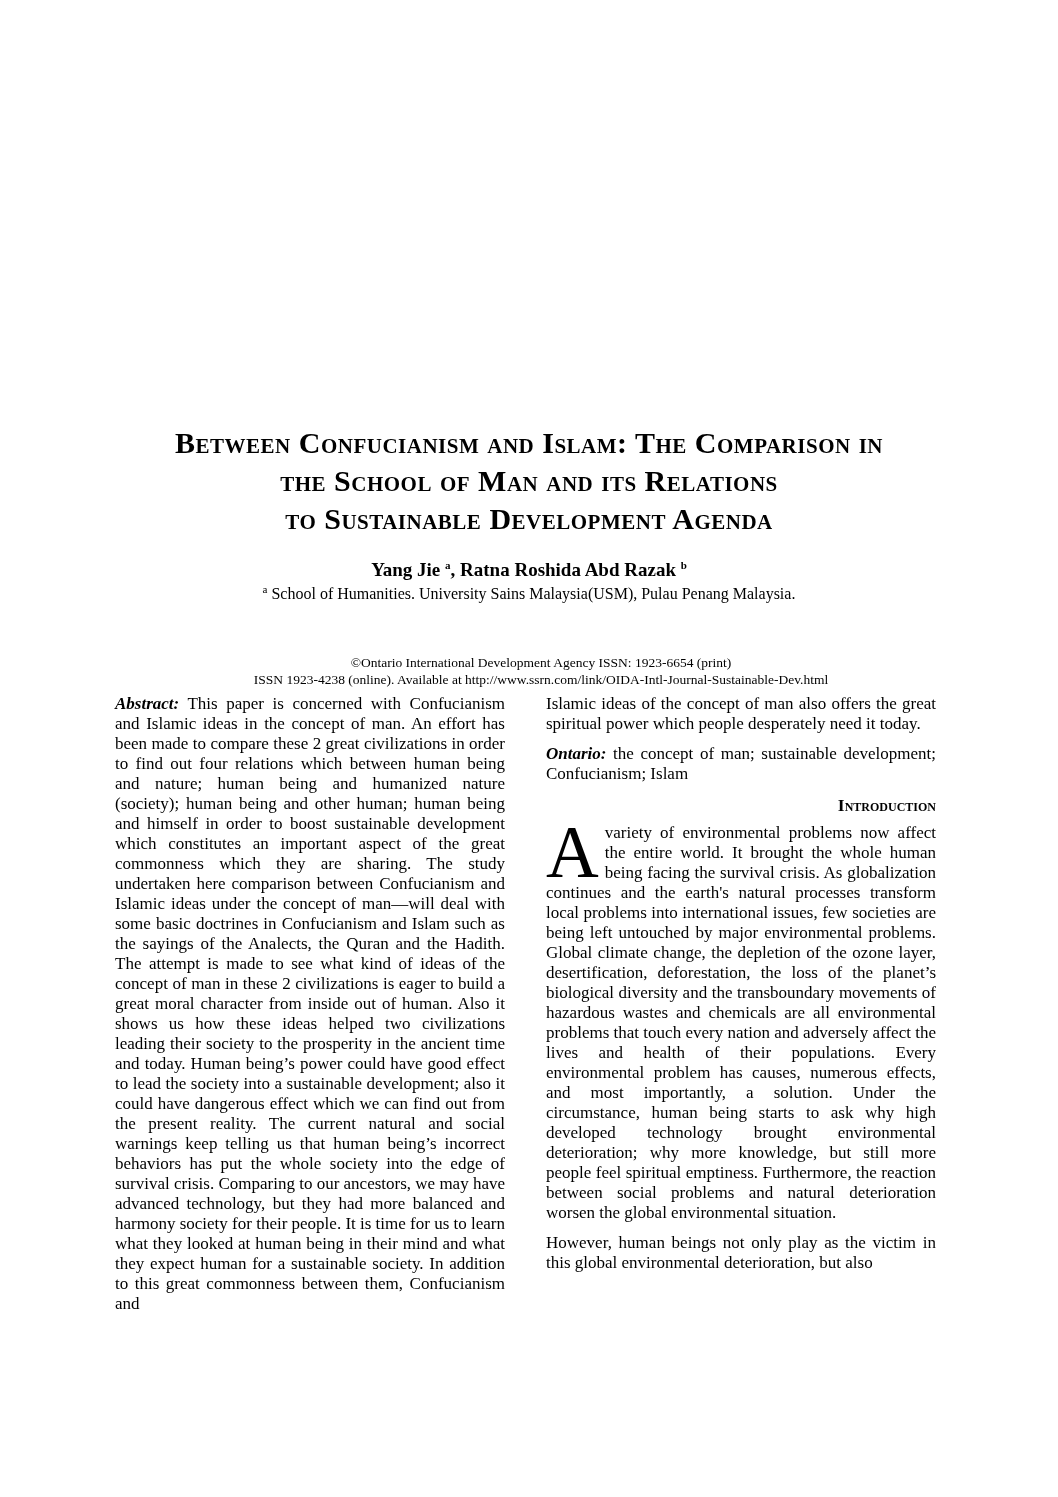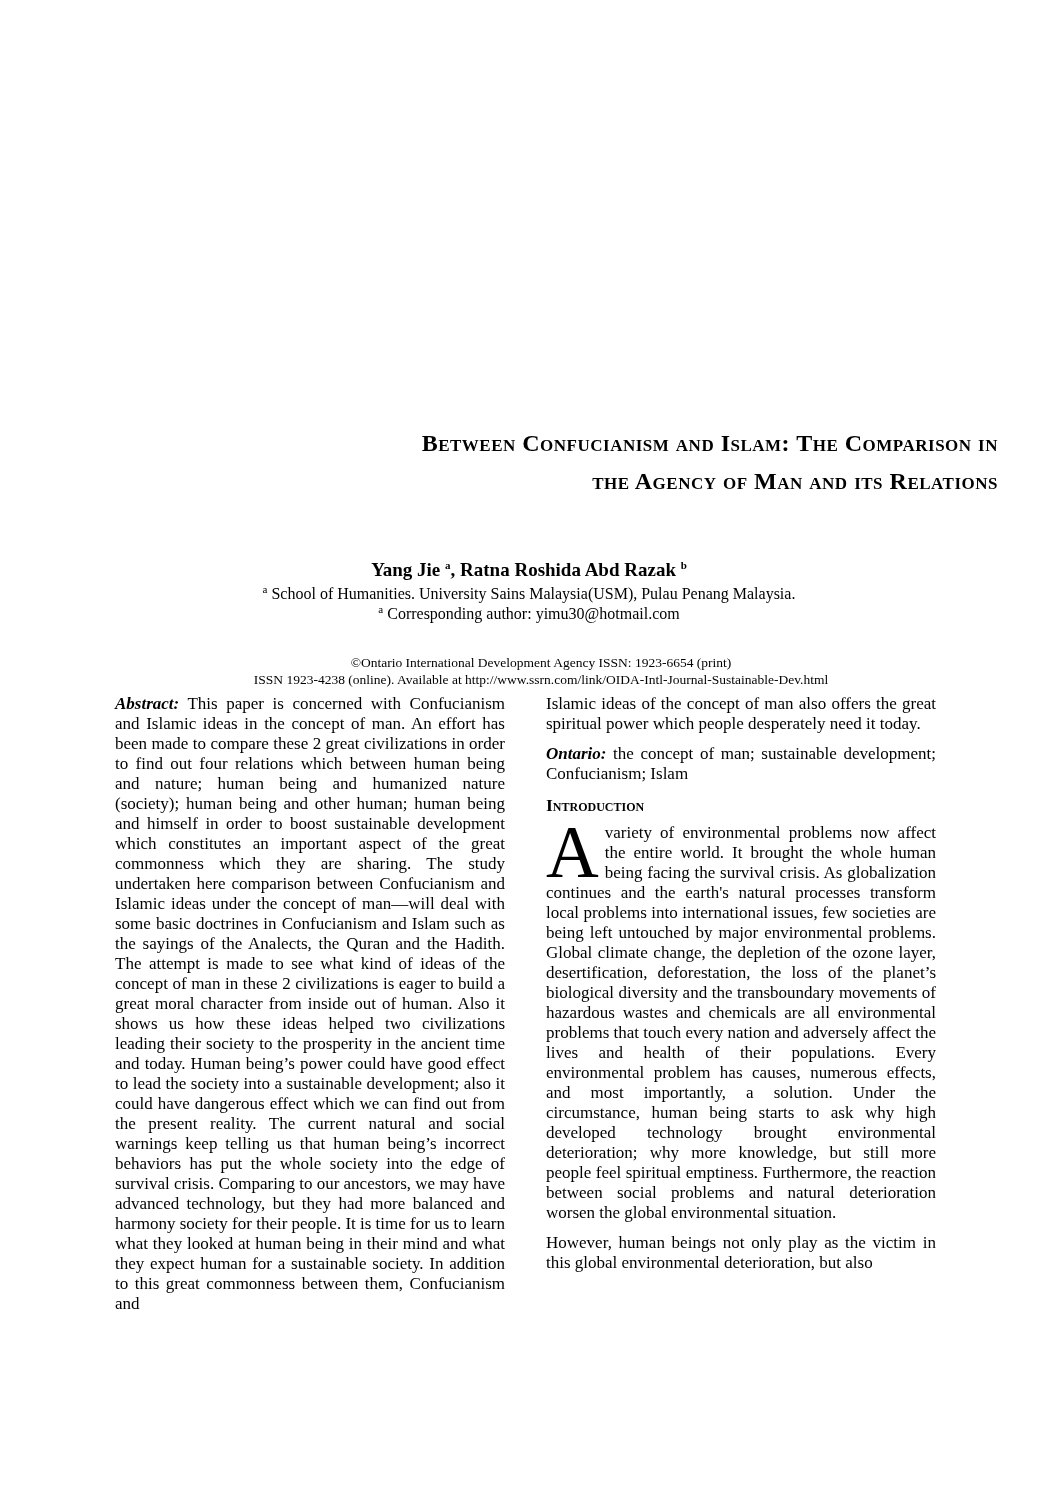--- a/index.html
+++ b/index.html
@@ -10,24 +10,24 @@
     background: #ffffff;
     color: #000000;
     font-family: "Liberation Serif", serif;
     overflow: hidden;
   }
   .article-title {
     position: absolute;
     top: 424px;
     left: 60px;
     right: 60px;
-    text-align: right;
+    text-align: center;
     font-variant: small-caps;
     font-weight: bold;
-    font-size: 24px;
+    font-size: 30px;
     line-height: 38px;
     letter-spacing: 0.5px;
   }
   .authors-line {
     position: absolute;
     top: 558px;
     left: 0;
     width: 100%;
     text-align: center;
     font-weight: bold;
@@ -73,21 +73,21 @@
     line-height: 20px;
     text-align: justify;
   }
   .col p { margin: 0; }
   .para-label {
     font-weight: bold;
     font-style: italic;
   }
   .mt { margin-top: 10px !important; }
   .intro-heading {
-    text-align: left;
+    text-align: right;
     font-weight: bold;
     font-variant: small-caps;
     font-size: 17.5px;
     line-height: 20px;
     margin: 11px 0 8px 0;
   }
   .dropcap {
     float: left;
     font-size: 73px;
     line-height: 57px;
@@ -95,37 +95,34 @@
     padding-top: 1px;
   }
 </style>
 </head>
 <body>
 
 <div class="page">
 
   <div class="article-title">
     <div>Between Confucianism and Islam: The Comparison in</div>
-    <div>the Agency of Man and its Relations</div>
+    <div>the School of Man and its Relations</div>
+    <div>to Sustainable Development Agenda</div>
   </div>
 
   <div class="authors-line">
     <span>Yang Jie</span>
     <sup class="affmark">a</sup><span>, </span><span>Ratna Roshida Abd Razak</span>
     <sup class="affmark">b</sup>
   </div>
 
   <div class="affiliation-block">
     <div>
       <sup class="affmark">a</sup>
       <span>School of Humanities. University Sains Malaysia(USM), Pulau Penang Malaysia.</span>
-    </div>
-    <div>
-      <sup class="affmark">a</sup>
-      <span>Corresponding author: yimu30@hotmail.com</span>
     </div>
   </div>
 
   <div class="publisher-block">
     <div>©Ontario International Development Agency ISSN: 1923-6654 (print)</div>
     <div>ISSN 1923-4238 (online). Available at http://www.ssrn.com/link/OIDA-Intl-Journal-Sustainable-Dev.html</div>
   </div>
 
   <div class="columns">
 

